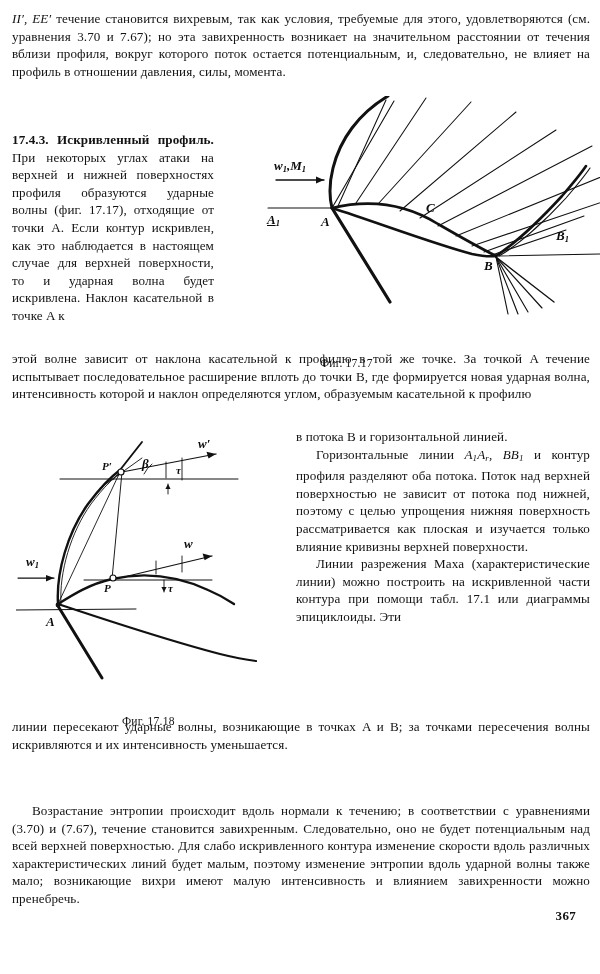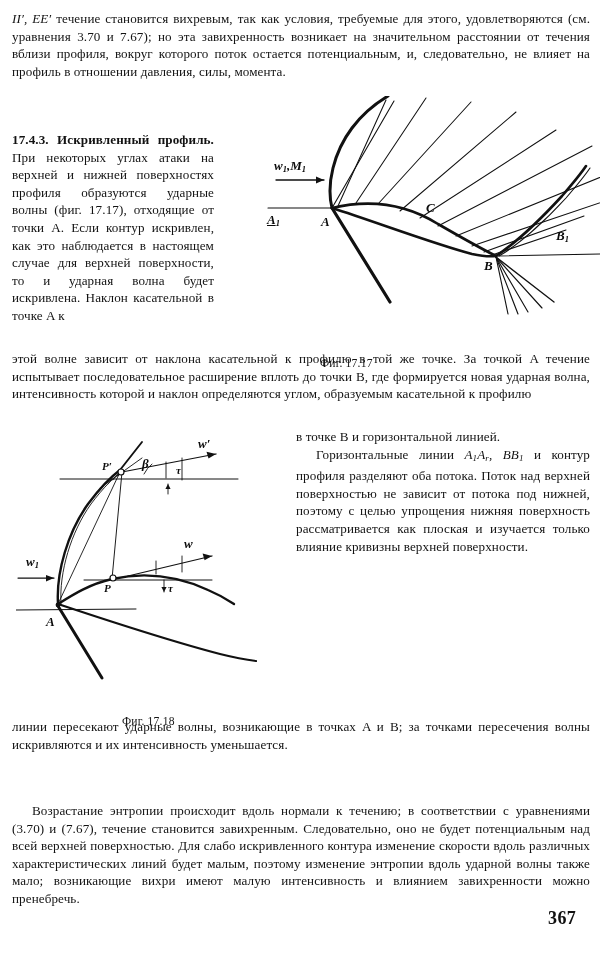--- a/index.html
+++ b/index.html
@@ -75,21 +75,21 @@
     white-space: nowrap;
   }
   .lab.small { font-size: 11px; }
   .lab .s { font-size: 8.5px; vertical-align: -.25em; }
 
   
   #page-num {
     position: absolute;
     right: 24px;
     top: 908px;
-    font-size: 18px;
+    font-size: 13px;
     font-weight: bold;
     color: #111;
     letter-spacing: .3px;
   }
 </style>
 </head>
 <body>
 
 <div class="page">
 
@@ -219,27 +219,28 @@
     <span class="lab" style="left:182px; top:4px;">w′</span>
     <span class="lab" style="left:10px; top:122px;">w<span class="s">1</span></span>
     <span class="lab small" style="left:88px; top:150px;">P</span>
     <span class="lab" style="left:168px; top:104px;">w</span>
     <span class="lab small" style="left:152px; top:150px;">τ</span>
     <span class="lab" style="left:30px; top:182px;">A</span>
   </div>
   <div class="fig-caption" id="cap-1718">Фиг. 17.18</div>
 
   <div class="tx" id="col-right-1">
-    <span>в точке B и горизонтальной линией.</span>
+    <span>в потока B и горизонтальной линией.</span>
     <span class="indent">
       Горизонтальные линии <span class="it">A</span><span class="sub">1</span><span class="it">A</span><span class="sub">r</span>,
       <span class="it">BB</span><span class="sub">1</span> и контур профиля разделяют оба потока. Поток над верхней
       поверхностью не зависит от потока под нижней, поэтому с целью упрощения нижняя поверхность
       рассматривается как плоская и изучается только влияние кривизны верхней поверхности.
     </span>
+    <span class="indent">Линии разрежения Маха (характеристические линии) можно построить на искривленной части контура при помощи табл. 17.1 или диаграммы эпициклоиды. Эти</span>
   </div>
 
   <div class="tx" id="para-bot1">линии пересекают ударные волны, возникающие в точках A и B; за точками пересечения волны искривляются и их интенсивность уменьшается.</div>
   <div class="tx" id="para-bot2">
     <span class="indent">Возрастание энтропии происходит вдоль нормали к течению; в соответствии с уравнениями (3.70) и (7.67), течение становится завихренным. Следовательно, оно не будет потенциальным над всей верхней поверхностью. Для слабо искривленного контура изменение скорости вдоль различных характеристических линий будет малым, поэтому изменение энтропии вдоль ударной волны также мало; возникающие вихри имеют малую интенсивность и влиянием завихренности можно пренебречь.</span>
   </div>
 
   <div id="page-num">367</div>
 
 </div>

